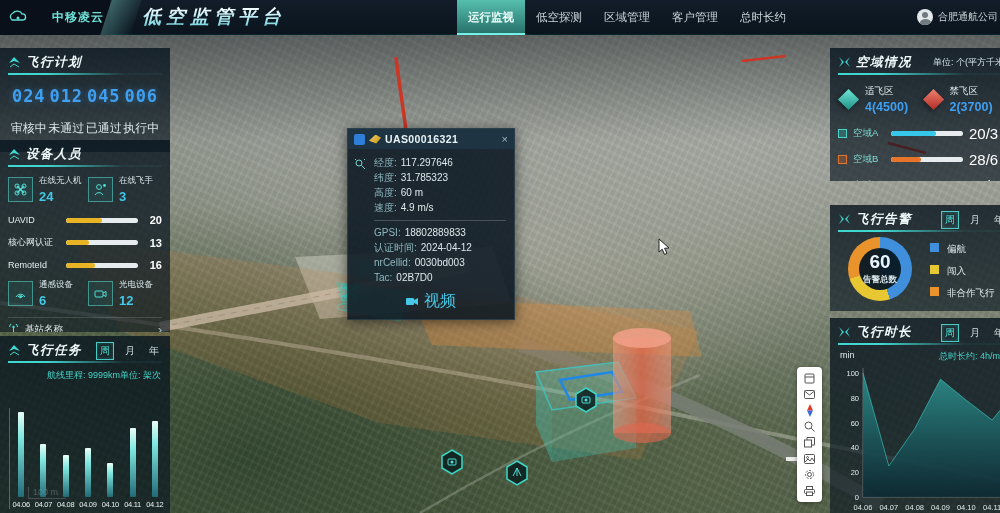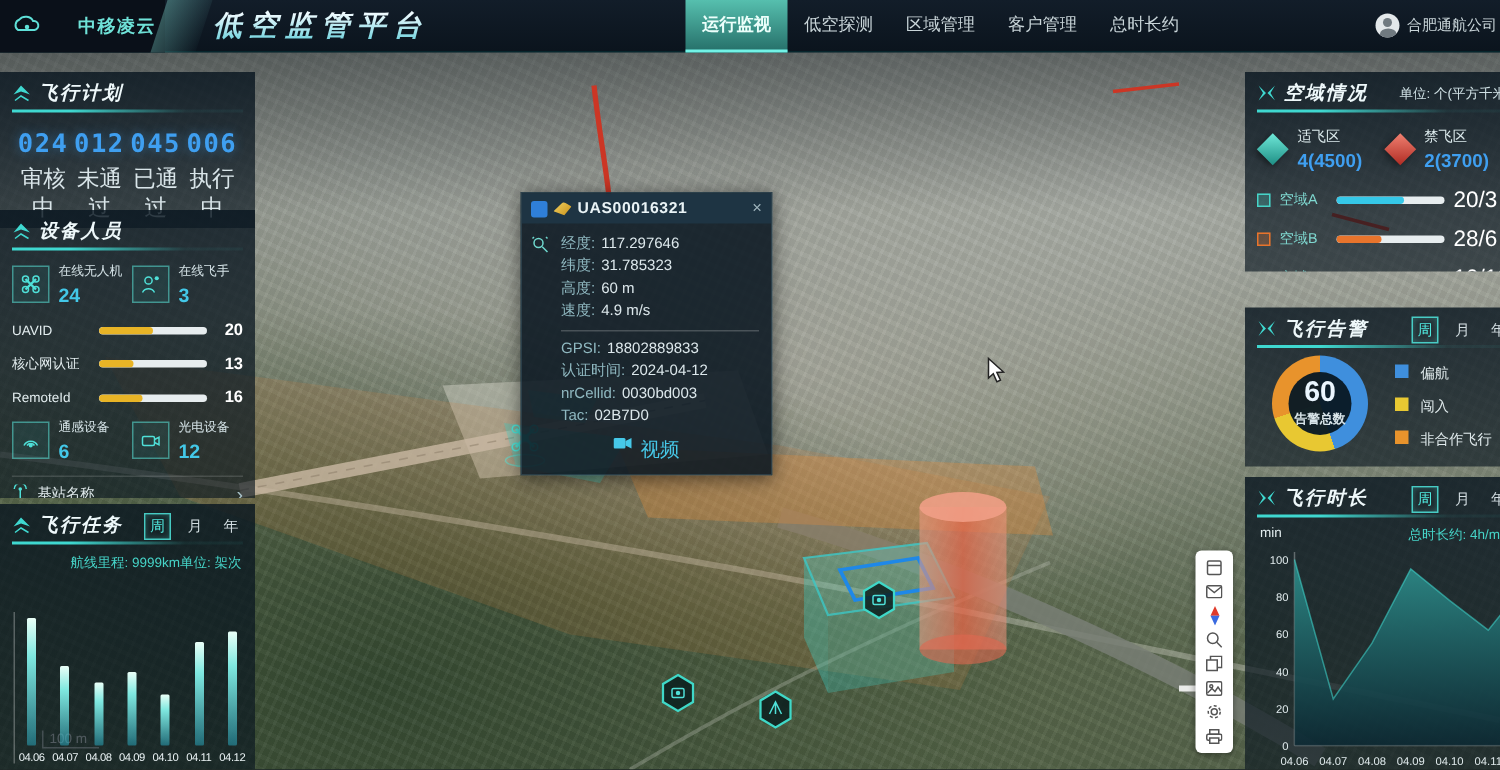--- a/index.html
+++ b/index.html
@@ -52,21 +52,21 @@
 .ph-icon{flex:0 0 auto;display:inline-flex}
 .tabs{margin-left:auto;display:flex;gap:8px;align-items:center}
 .tab{font-size:10px;color:#d2dde1;padding:1px 3px;font-style:normal;cursor:pointer;white-space:nowrap}
 .tab.active{color:#4fe8de;border:1px solid rgba(79,232,222,.85);box-shadow:inset 0 0 4px rgba(79,232,222,.3)}
 
 
 #p-plan{left:0;top:48px;width:170px;height:104px}
 .fp-stats{display:flex;padding:11px 2px 0}
 .fp-cell{flex:1;text-align:center}
 .fp-num{font-family:"DejaVu Sans Mono",monospace;font-size:17px;font-weight:bold;color:#3f9ff0;letter-spacing:1px;text-shadow:0 0 7px rgba(63,159,240,.45)}
-.fp-lb{font-size:15px;color:#d9e5e9;margin-top:4px}
+.fp-lb{font-size:12px;color:#d9e5e9;margin-top:14px}
 
 
 #p-dev{left:0;top:140px;width:170px;height:192px}
 .cards{display:flex;gap:6px;padding:8px 0 0}
 .card{flex:1;display:flex;gap:6px;align-items:center}
 .card-ic{width:25px;height:25px;flex:0 0 auto;border:1px solid rgba(90,220,210,.55);background:rgba(40,110,110,.22);
  display:flex;align-items:center;justify-content:center}
 .card-lb{font-size:8.5px;color:#d5e3e7;white-space:nowrap}
 .card-val{font-size:13px;font-weight:bold;color:#43c8e8;margin-top:2px}
 .dev-row{display:flex;align-items:center;gap:6px;margin-top:10px}
@@ -134,21 +134,21 @@
 .tt-badge{width:11px;height:11px;background:#2f7fd8;border-radius:2px;flex:0 0 auto}
 .tt-badge2{width:12px;height:9px;flex:0 0 auto;background:linear-gradient(135deg,#f0d060,#c89018);clip-path:polygon(0 70%,55% 0,100% 35%,60% 100%)}
 .tt-title{color:#e9f3f6;font-size:10.5px;font-weight:bold;letter-spacing:.4px;white-space:nowrap}
 .tt-close{margin-left:auto;color:#9fb4bc;font-size:11px;line-height:1;cursor:pointer}
 .tt-body{padding:6px 8px 2px 26px;position:relative}
 .tt-track{position:absolute;left:6px;top:7px}
 .tt-row{display:flex;gap:4px;line-height:15px;white-space:nowrap}
 .tt-lb{color:#8fb8c0;font-size:10px}
 .tt-val{color:#dde8ec;font-size:10px}
 .tt-div{height:1px;background:rgba(255,255,255,.2);margin:5px 0 4px}
-.tt-foot{display:flex;justify-content:center;align-items:flex-start;gap:5px;padding:4px 0 7px;color:#46c8e8;font-size:13px;cursor:pointer}
+.tt-foot{display:flex;justify-content:center;align-items:center;gap:5px;padding:4px 0 7px;color:#46c8e8;font-size:16px;cursor:pointer}
 
 
 .mtb{position:absolute;left:797px;top:367px;width:25px;z-index:25;background:#fff;border-radius:4px;
  box-shadow:0 1px 5px rgba(0,0,0,.4);display:flex;flex-direction:column;align-items:center;padding:5px 0;gap:3px}
 .mtb-btn{width:17px;height:13px;display:flex;align-items:center;justify-content:center;cursor:pointer}
 
 .cursor{position:absolute;left:658px;top:238px;z-index:50;pointer-events:none}
 </style>
 </head>
 <body>

